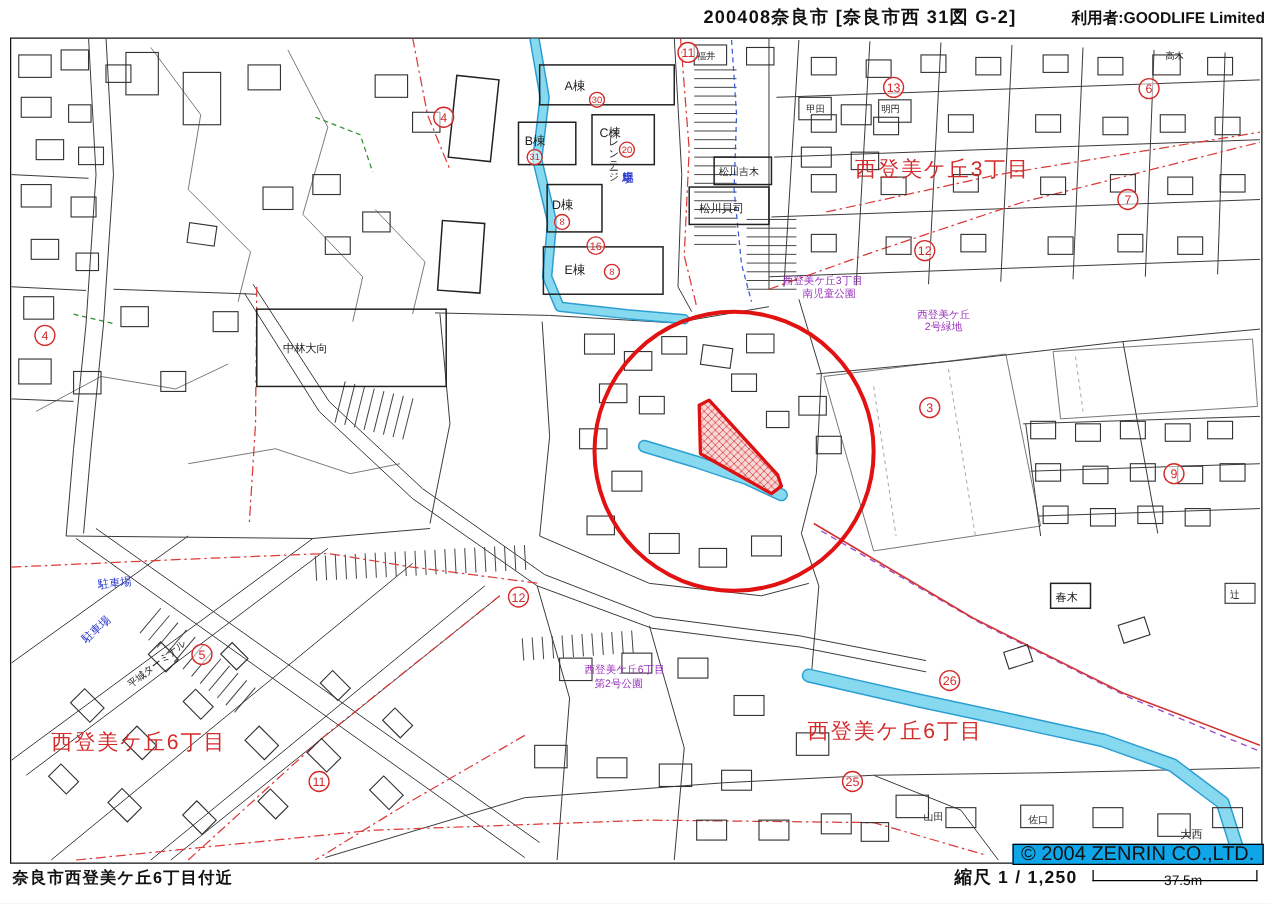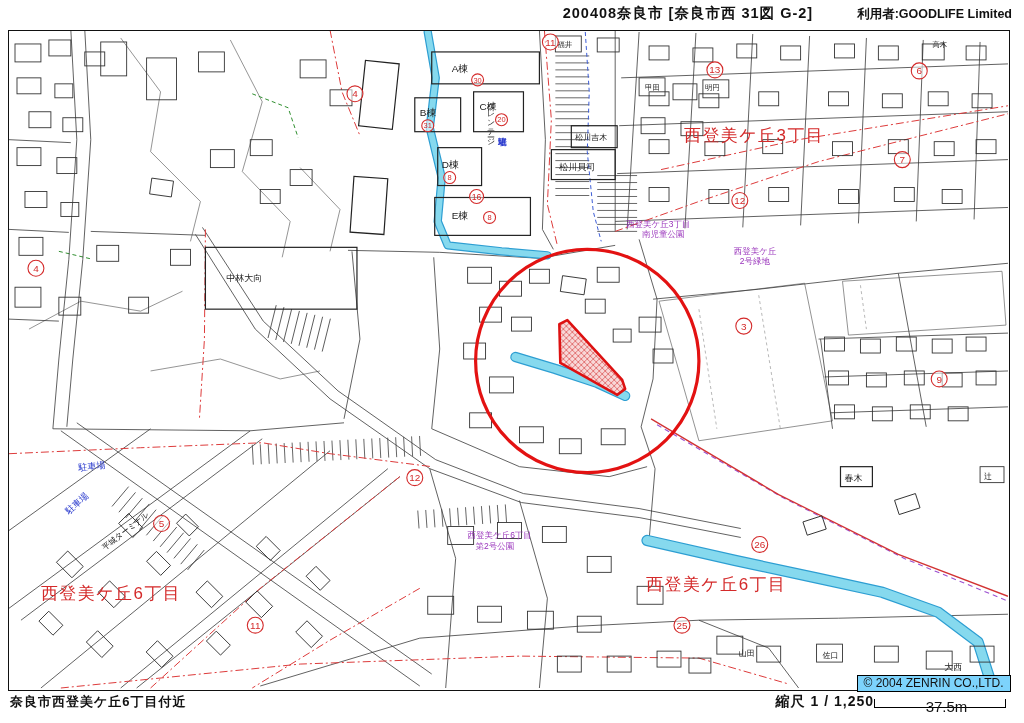--- a/index.html
+++ b/index.html
@@ -6,29 +6,29 @@
   .page{position:relative;width:1024px;height:723px;background:#ffffff;overflow:hidden;
         font-family:"Liberation Sans",sans-serif;color:#111;}
   .header{position:absolute;top:4px;left:18px;right:12px;display:flex;
           justify-content:flex-end;align-items:flex-end;}
   .sheet-title{font-size:14.5px;font-weight:bold;letter-spacing:1px;}
   .user-lic{font-size:12.5px;font-weight:bold;margin-left:44px;}
   .map-frame{position:absolute;top:30px;left:8px;width:1002px;height:661px;
              border:1.5px solid #111;background:#fff;box-sizing:border-box;}
   .map-frame svg{display:block;}
   .copyright{position:absolute;right:-1.5px;bottom:-1.5px;border:1.2px solid #000;
-             background:#7dd3fc;padding:0 6px;font-size:12px;line-height:15px;white-space:nowrap;}
+             background:#0ea5e9;padding:0 6px;font-size:16px;line-height:15px;white-space:nowrap;}
   .footer{position:absolute;top:693px;left:10px;right:10px;}
   .caption{font-size:13px;font-weight:bold;letter-spacing:1px;}
-  .scale-area{position:absolute;right:8px;top:0;display:flex;align-items:center;gap:0;}
+  .scale-area{position:absolute;right:8px;top:0;display:flex;align-items:flex-start;gap:12px;}
   .scale-label{font-size:14px;font-weight:bold;letter-spacing:1px;}
   .scalebar{width:132px;height:9px;margin-top:3px;border-left:1.5px solid #000;
             border-right:1.5px solid #000;border-bottom:1.5px solid #000;
             text-align:center;box-sizing:border-box;}
-  .scalebar span{font-size:15px;line-height:9px;position:relative;top:-1px;margin-left:13px;}
+  .scalebar span{font-size:11px;line-height:9px;position:relative;top:-1px;margin-left:13px;}
 </style>
 </head>
 <body>
 
 <div class="page">
 
   <div class="header">
     <div class="sheet-title">200408奈良市 [奈良市西 31図 G-2]</div>
     <div class="user-lic">利用者:GOODLIFE Limited</div>
   </div>

